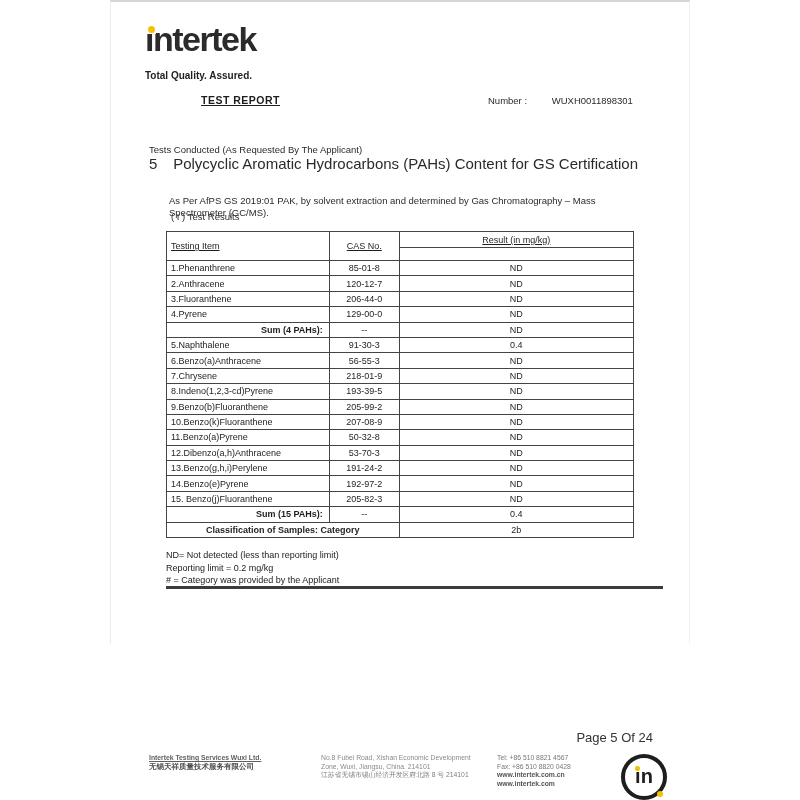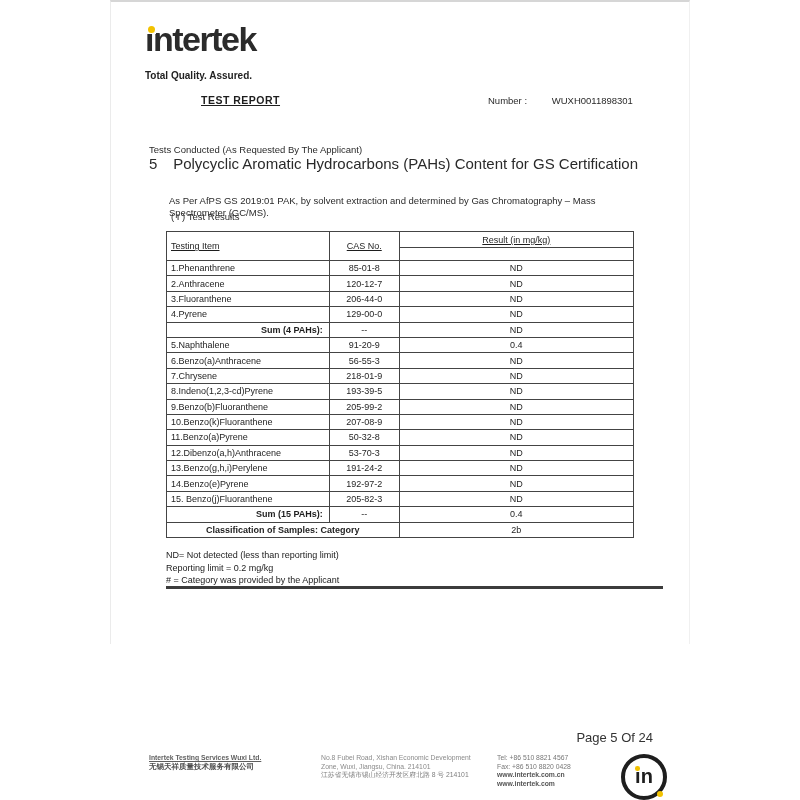--- a/index.html
+++ b/index.html
@@ -136,21 +136,21 @@
             <td class="c-cas">129-00-0</td>
             <td class="c-res">ND</td>
           </tr>
       <tr class="sum">
             <td class="c-item">Sum (4 PAHs):</td>
             <td class="c-cas">--</td>
             <td class="c-res">ND</td>
           </tr>
       <tr>
             <td class="c-item">5.Naphthalene</td>
-            <td class="c-cas">91-20-9</td>
+            <td class="c-cas">91-30-3</td>
             <td class="c-res">0.4</td>
           </tr>
       <tr>
             <td class="c-item">6.Benzo(a)Anthracene</td>
             <td class="c-cas">56-55-3</td>
             <td class="c-res">ND</td>
           </tr>
       <tr>
             <td class="c-item">7.Chrysene</td>
             <td class="c-cas">218-01-9</td>

